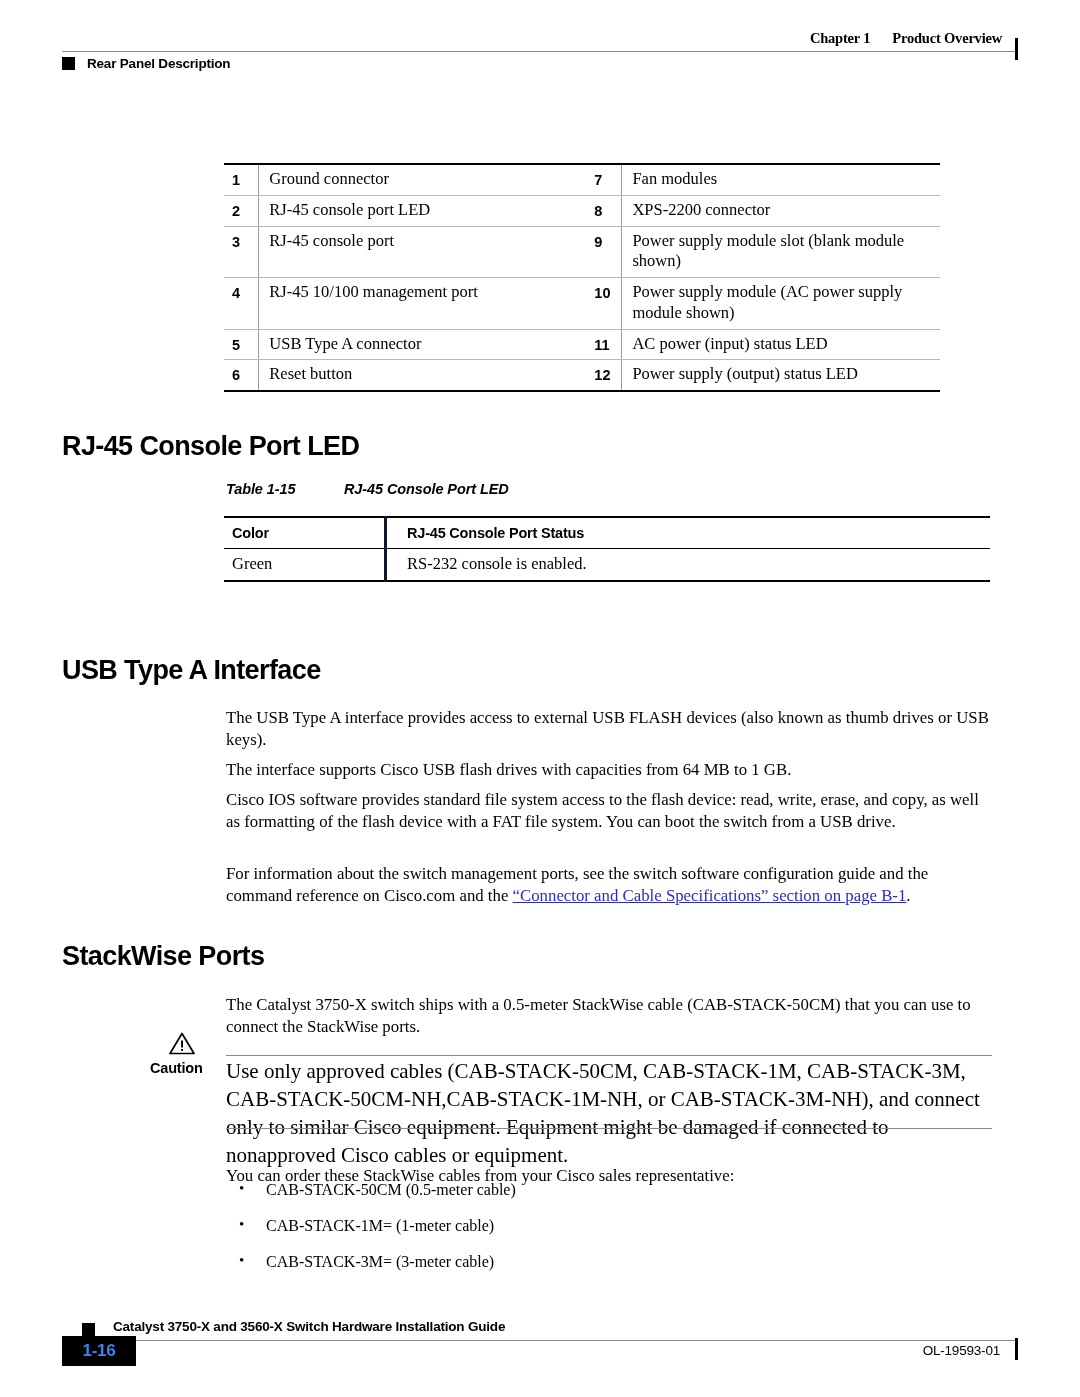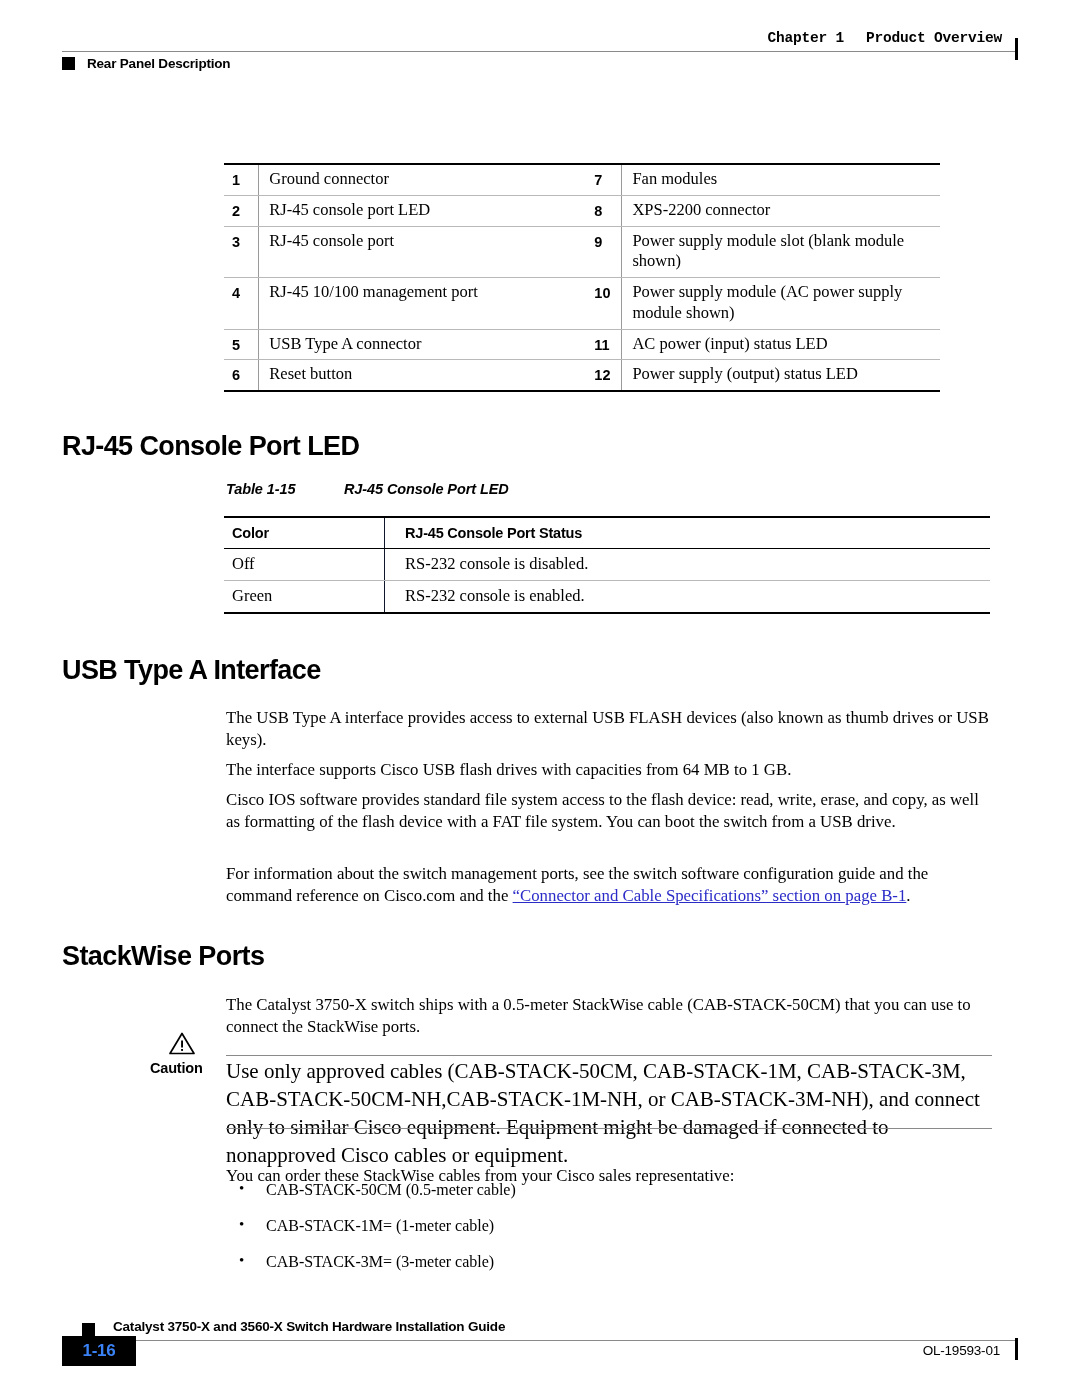--- a/index.html
+++ b/index.html
@@ -21,21 +21,21 @@
     position: absolute;
     top: 30px;
     left: 62px;
     width: 956px;
     height: 52px;
   }
   .header-top {
     position: absolute;
     right: 16px;
     top: 0px;
-    font-family: Liberation Mono, monospace;
+    font-family: Liberation Serif, serif;
     font-weight: bold;
     font-size: 14.5px;
     letter-spacing: -0.2px;
     white-space: nowrap;
   }
   .header-top .chapter-num { margin-right: 22px; }
   .header-rule {
     position: absolute;
     top: 21px;
     left: 0;
@@ -156,21 +156,21 @@
     border-bottom: 1.6px solid #000;
     font-family: "Liberation Sans", sans-serif;
     font-weight: bold;
     font-size: 14.5px;
     letter-spacing: -0.2px;
     padding-top: 7px;
     padding-bottom: 7px;
   }
   .led-table tr:last-child td { border-bottom: 2.2px solid #000; }
   .led-table td.c1 { width: 146px; padding-left: 8px; }
-  .led-table td.c2 { border-left: 1px solid #0f172a; padding-left: 20px; }
+  .led-table td.c2 { border-left: 3px solid #0f172a; padding-left: 20px; }
 
   
   .para {
     position: absolute;
     left: 226px;
     width: 766px;
     font-size: 16.8px;
     line-height: 1.33;
     text-align: left;
   }
@@ -385,24 +385,20 @@
 
 <div class="table-caption">
   <span class="cap-num">Table 1-15</span><span>RJ-45 Console Port LED</span>
 </div>
 
 <table class="led-table">
   <tbody>
     <tr class="head">
       <td class="c1">Color</td>
       <td class="c2">RJ-45 Console Port Status</td>
-    </tr>
-    <tr>
-      <td class="c1">Off</td>
-      <td class="c2">RS-232 console is disabled.</td>
     </tr>
     <tr>
       <td class="c1">Green</td>
       <td class="c2">RS-232 console is enabled.</td>
     </tr>
   </tbody>
 </table>
 
 <h1 class="h1" id="h-usb">USB Type A Interface</h1>
 

